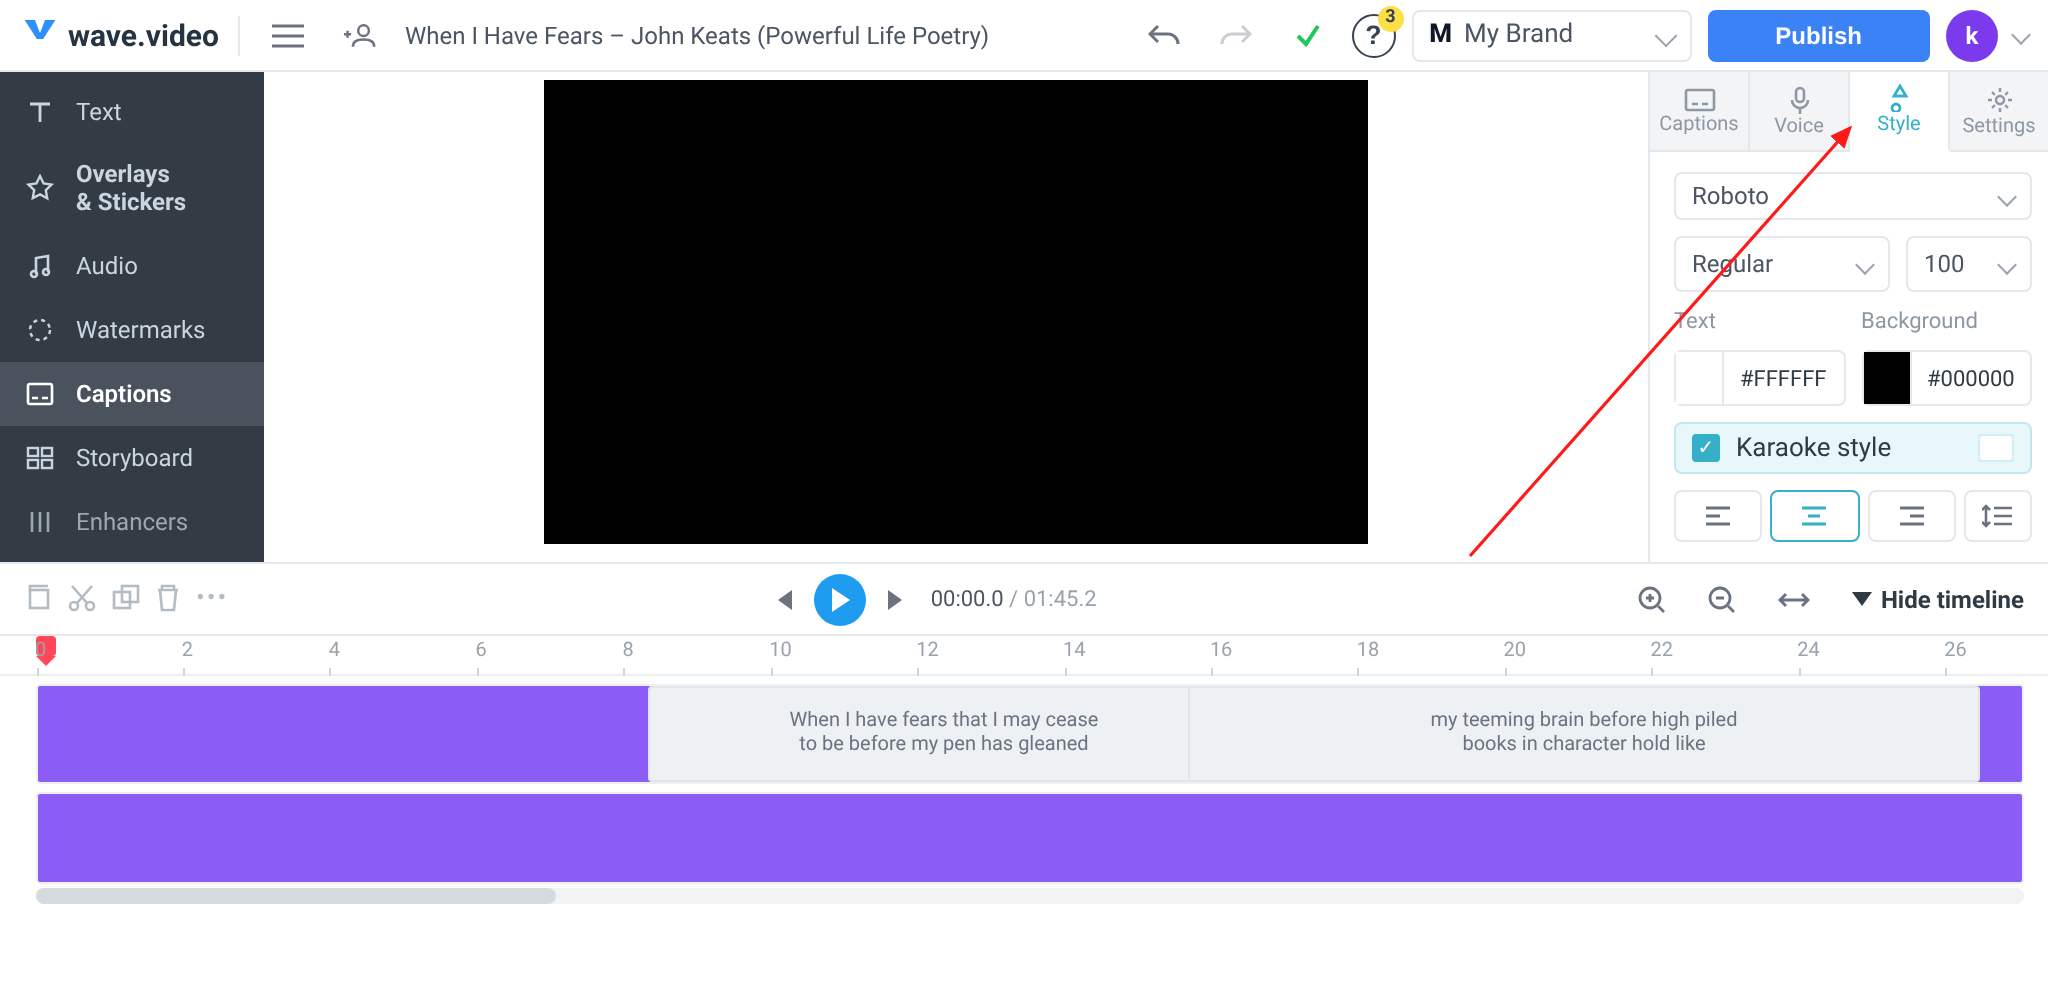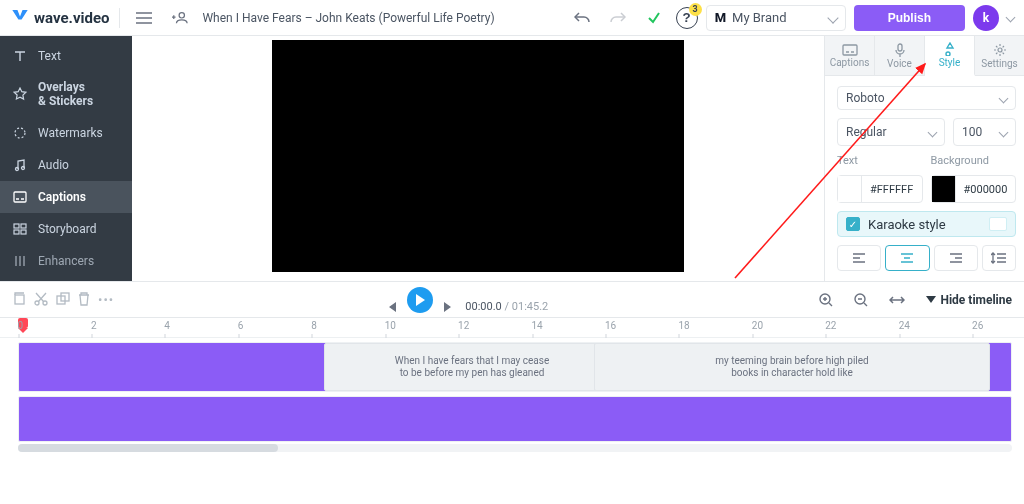--- a/index.html
+++ b/index.html
@@ -23,21 +23,21 @@
   .logo-icon::before { content:""; position:absolute; inset:2px 2px 8px 2px; background:var(--brand-blue); clip-path: polygon(0 0, 33% 0, 50% 70%, 67% 0, 100% 0, 60% 100%, 40% 100%); }
   .vsep { width:1px; height:20px; background:var(--panel-border); margin:0 2px;}
   .icon-btn { width:28px; height:28px; border:none; background:transparent; display:flex; align-items:center; justify-content:center; color:#6b7280; border-radius:4px; cursor:pointer;}
   .title { font-size:12px; color:#4b5563; white-space:nowrap; overflow:hidden; text-overflow:ellipsis; max-width:320px; }
   .flex-spacer { flex:1; }
   .badge-wrap { position:relative; }
   .badge { position:absolute; top:-4px; right:-4px; background:#fde047; color:#374151; font-size:9px; font-weight:700; width:13px; height:13px; border-radius:50%; display:flex; align-items:center; justify-content:center; }
   .brand-select { height:26px; width:140px; border:1px solid var(--panel-border); border-radius:4px; display:flex; align-items:center; gap:6px; padding:0 8px; color:#4b5563;}
   .brand-select .m { font-weight:800; color:#111827;}
   .brand-select .chev { margin-left:auto; width:8px; height:8px; border-right:1.5px solid #9ca3af; border-bottom:1.5px solid #9ca3af; transform:rotate(45deg);}
-  .publish-btn { height:26px; padding:0 34px; background:#8b5cf6; color:#fff; border:none; border-radius:4px; font-weight:600; font-size:12px;}
+  .publish-btn { height:26px; padding:0 34px; background:#3b82f6; color:#fff; border:none; border-radius:4px; font-weight:600; font-size:12px;}
   .avatar { width:26px; height:26px; border-radius:50%; background:#7c3aed; color:#fff; display:flex; align-items:center; justify-content:center; font-weight:700; font-size:12px;}
 
   
   .main-row { height:246px; display:flex; border-bottom:1px solid var(--panel-border);}
   .sidebar { width:132px; background:var(--sidebar-bg); color:#cbd5e1; padding-top:4px; }
   .side-item { display:flex; align-items:center; gap:10px; padding:8px 12px; font-size:12px; color:#cbd5e1; cursor:pointer; line-height:1.2;}
   .side-item.active { background:var(--sidebar-active); color:#fff; font-weight:600;}
   .side-icon { width:16px; height:16px; display:flex; align-items:center; justify-content:center;}
 
   .canvas-area { flex:1; background:#fff; display:flex; justify-content:center; padding-top:4px;}
@@ -63,21 +63,21 @@
   .karaoke-box { border:1px solid #bfe8ef; background:#e8f7fa; border-radius:4px; height:30px; display:flex; align-items:center; gap:8px; padding:0 8px;}
   .kchk { width:14px; height:14px; border:1px solid var(--accent-teal); border-radius:2px; background:var(--accent-teal); display:flex; align-items:center; justify-content:center; color:#fff; font-size:10px;}
   .ksw { margin-left:auto; width:18px; height:14px; background:#fff; border-radius:2px; border:1px solid #d0eff4;}
   .align-row { display:flex; gap:4px;}
   .align-btn { flex:1; height:26px; border:1px solid var(--panel-border); border-radius:4px; background:#fff; display:flex; align-items:center; justify-content:center; color:#6b7280;}
   .align-btn.active { border-color:var(--accent-teal); color:var(--accent-teal);}
 
   
   .timeline-toolbar { height:36px; display:flex; align-items:center; padding:0 12px; gap:12px; border-bottom:1px solid var(--panel-border);}
   .tt-group { display:flex; gap:8px; color:#b3bbc3;}
-  .play-controls { display:flex; align-items:flex-end; gap:10px; margin:0 auto;}
+  .play-controls { display:flex; align-items:center; gap:10px; margin:0 auto;}
   .play-btn { width:26px; height:26px; border-radius:50%; background:#1e9cf0; display:flex; align-items:center; justify-content:center; color:#fff;}
   .timecode { font-size:11px; color:#4b5563;}
   .timecode .dur{ color:#9aa3ac;}
   .tt-right { display:flex; align-items:center; gap:21px; color:#6b7280;}
   .hide-tl { display:flex; align-items:center; gap:4px; font-weight:700; font-size:12px; color:#2e3a44;}
 
   .ruler { height:20px; position:relative; border-bottom:1px solid #edf0f2; font-size:10px; color:var(--ruler-text); display:flex;}
   .ruler-tick { position:absolute; top:2px; width:1px; text-align:center; transform:translateX(-50%);}
   .ruler-tick::before{ content:""; position:absolute; top:14px; left:50%; width:1px; height:4px; background:#d1d5db;}
   .playhead { position:absolute; top:0; left:18px; width:10px; height:10px; background:#ff4757; border-radius:2px;}
@@ -164,35 +164,35 @@
       <span class="side-icon">
           <svg width="14" height="14" viewBox="0 0 14 14" fill="none" stroke="currentColor" stroke-width="1.2">
             <path d="M7 1l1.8 3.7 4 .6-2.9 2.8.7 4L7 10.2 3.4 12l.7-4L1.2 5.3l4-.6z"></path>
           </svg>
         </span>
       <span style="white-space:pre-line;font-weight:bold;">Overlays
 &amp; Stickers</span>
     </div>
     <div class="side-item">
       <span class="side-icon">
-          <svg width="14" height="14" viewBox="0 0 14 14" fill="none" stroke="currentColor" stroke-width="1.2">
-            <circle cx="7" cy="7" r="5" stroke-dasharray="2 2"></circle>
-          </svg>
-        </span>
-      <span>Watermarks</span>
-    </div>
-    <div class="side-item">
-      <span class="side-icon">
           <svg width="14" height="14" viewBox="0 0 14 14" fill="none" stroke="currentColor" stroke-width="1.3">
             <path d="M5 11V3l6-1v8"></path>
             <circle cx="4" cy="11" r="1.5"></circle>
             <circle cx="10" cy="10" r="1.5"></circle>
           </svg>
         </span>
       <span>Audio</span>
+    </div>
+    <div class="side-item">
+      <span class="side-icon">
+          <svg width="14" height="14" viewBox="0 0 14 14" fill="none" stroke="currentColor" stroke-width="1.2">
+            <circle cx="7" cy="7" r="5" stroke-dasharray="2 2"></circle>
+          </svg>
+        </span>
+      <span>Watermarks</span>
     </div>
     <div class="side-item active">
       <span class="side-icon">
           <svg width="14" height="12" viewBox="0 0 14 12" fill="none" stroke="currentColor" stroke-width="1.3">
             <rect x="1" y="1" width="12" height="10" rx="1"></rect>
             <path d="M3 8h3M8 8h3"></path>
           </svg>
         </span>
       <span>Captions</span>
     </div>

